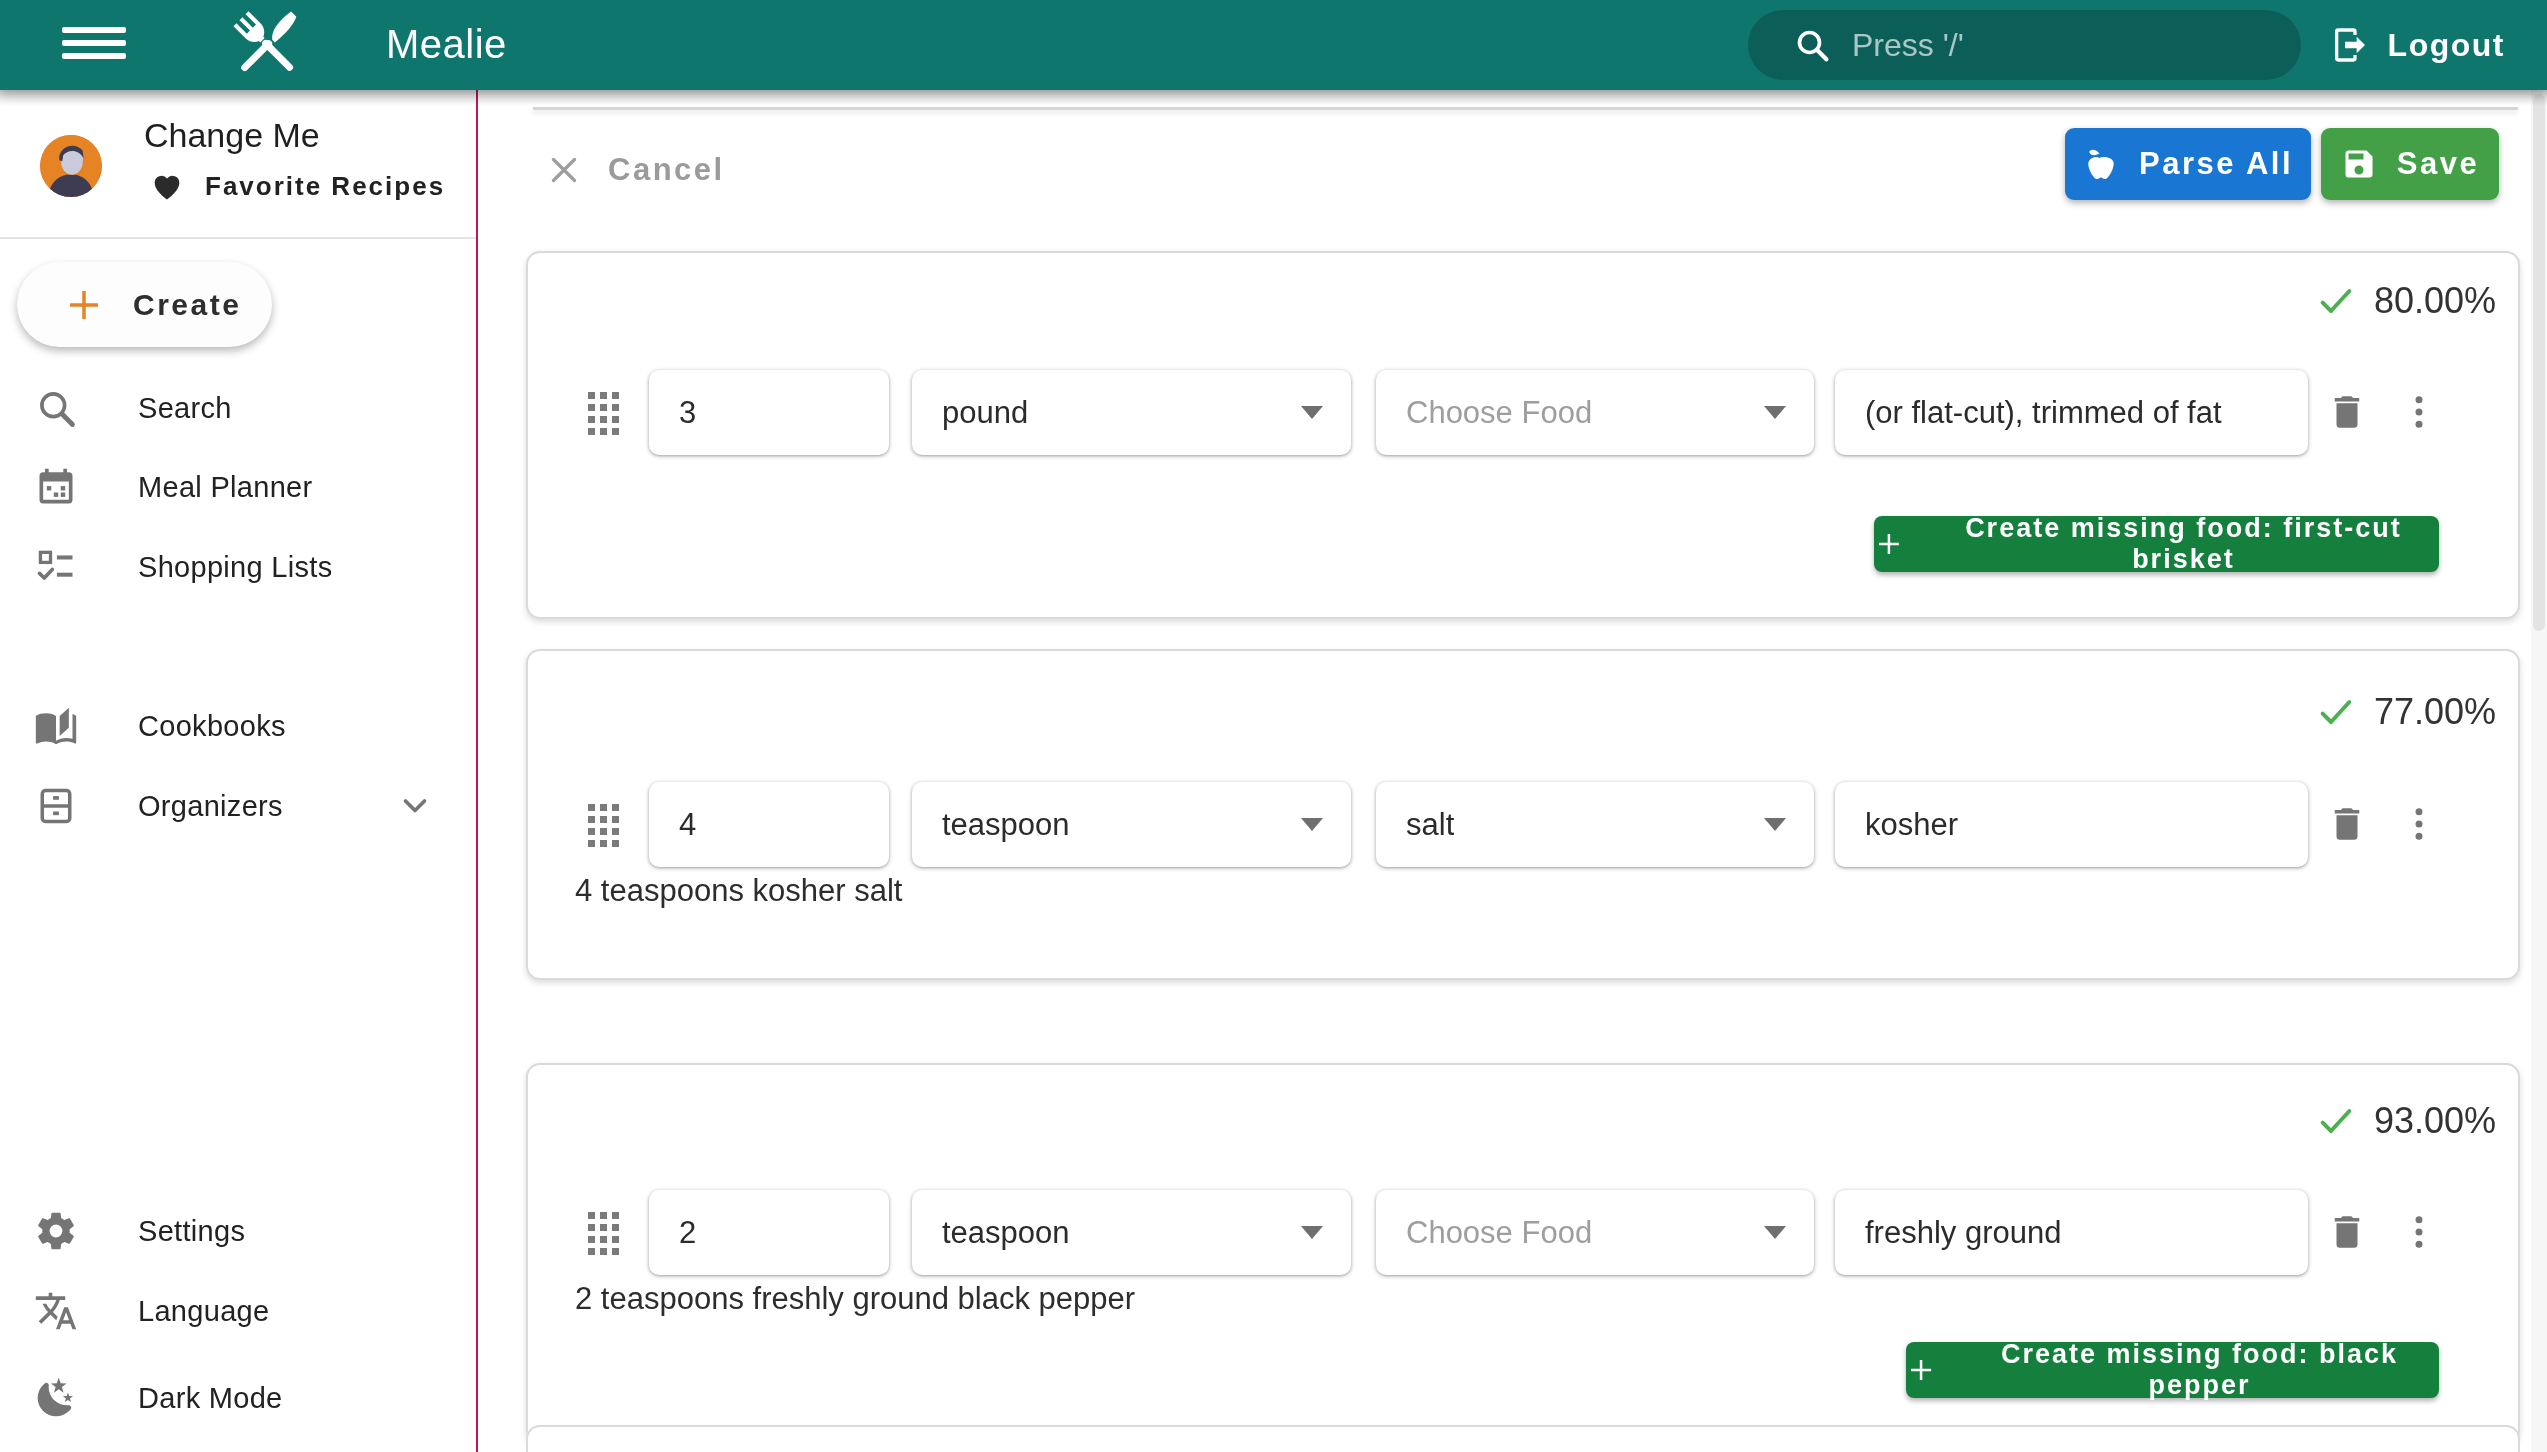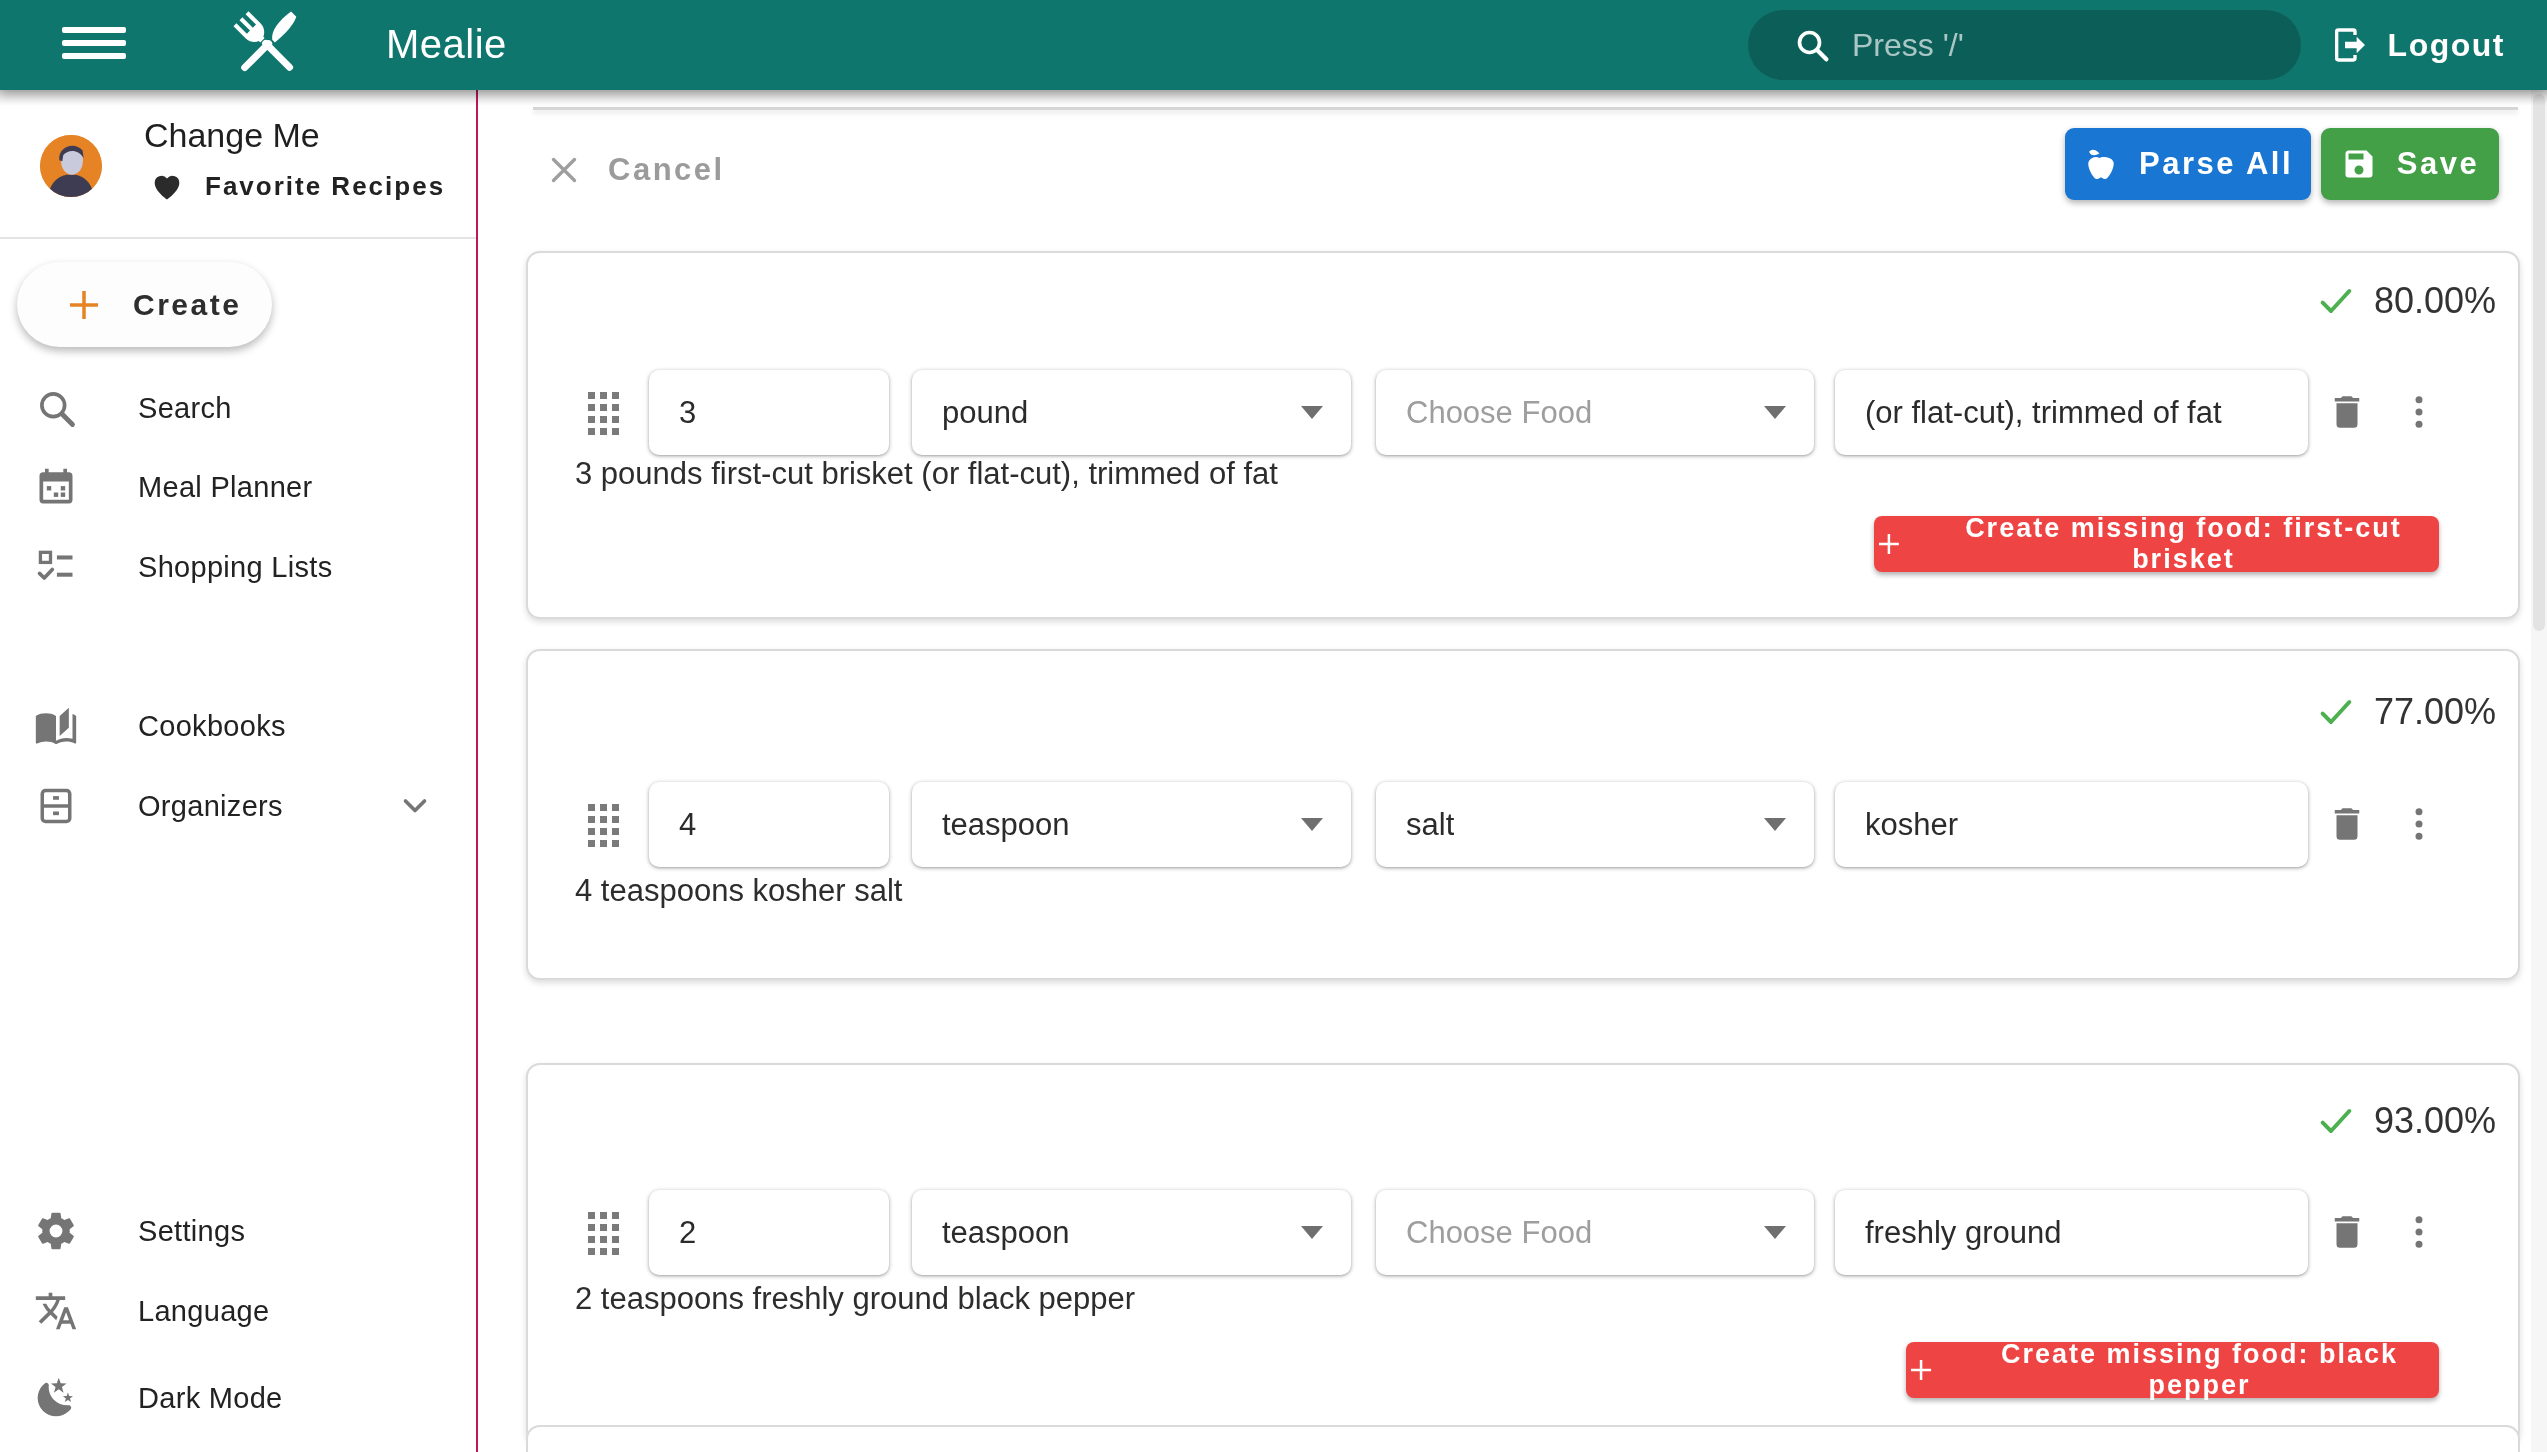--- a/index.html
+++ b/index.html
@@ -79,21 +79,21 @@
     display:flex; align-items:center; padding:0 30px; }
   .field input { width:100%; border:none; outline:none; background:transparent;
     font-family:inherit; font-size:31px; color:#2b2b2b; }
   .field .val { font-size:31px; color:#2b2b2b; white-space:nowrap; overflow:hidden; }
   .field .val.ph { color:#9e9e9e; }
   .field .arrow { position:absolute; right:28px; width:0; height:0;
     border-left:11px solid transparent; border-right:11px solid transparent; border-top:13px solid #6f6f6f; }
   .iconbtn { position:absolute; top:14px; width:56px; height:56px; background:none; border:none;
     cursor:pointer; display:flex; align-items:center; justify-content:center; }
   .orig { position:absolute; left:47px; font-size:31px; color:#2d2d2d; }
-  .missing { position:absolute; height:56px; border:none; border-radius:8px; background:#ef4444;
+  .missing { position:absolute; height:56px; border:none; border-radius:8px; background:#15803d;
     box-shadow:0 3px 5px rgba(0,0,0,.3); cursor:pointer; display:flex; align-items:center;
     justify-content:center; gap:24px; color:#fff; }
   .missing .lbl { font-family:inherit; font-size:27px; font-weight:bold; letter-spacing:2px; color:#fff; }
 
   
   .scrollbar { position:absolute; right:0; top:90px; width:16px; height:1363px; background:#f6f6f6; }
   .scrollbar .thumb { position:absolute; left:2px; top:4px; width:12px; height:537px;
     background:#e3e3e3; border-radius:6px; }
 </style>
 </head>
@@ -303,21 +303,20 @@
           </svg>
         </button>
         <button class="iconbtn" style="left:1863px">
           <svg width="42" height="42" viewBox="0 0 24 24" fill="#757575">
             <circle cx="12" cy="5" r="2"></circle>
               <circle cx="12" cy="12" r="2"></circle>
               <circle cx="12" cy="19" r="2"></circle>
           </svg>
         </button>
       </div>
-      <div class="orig" style="top:203px">3 pounds first-cut brisket (or flat-cut), trimmed of fat</div>
       <button class="missing" style="top:263px;left:1346px;width:565px">
         <svg width="32" height="32" viewBox="0 0 24 24" fill="#fff">
           <path d="M11 4h2v7h7v2h-7v7h-2v-7H4v-2h7z"></path>
         </svg>
         <span class="lbl">Create missing food: first-cut brisket</span>
       </button>
     </section>
 
     <section class="card" style="top:559px;height:331px">
       <div class="conf" style="top:41px">

